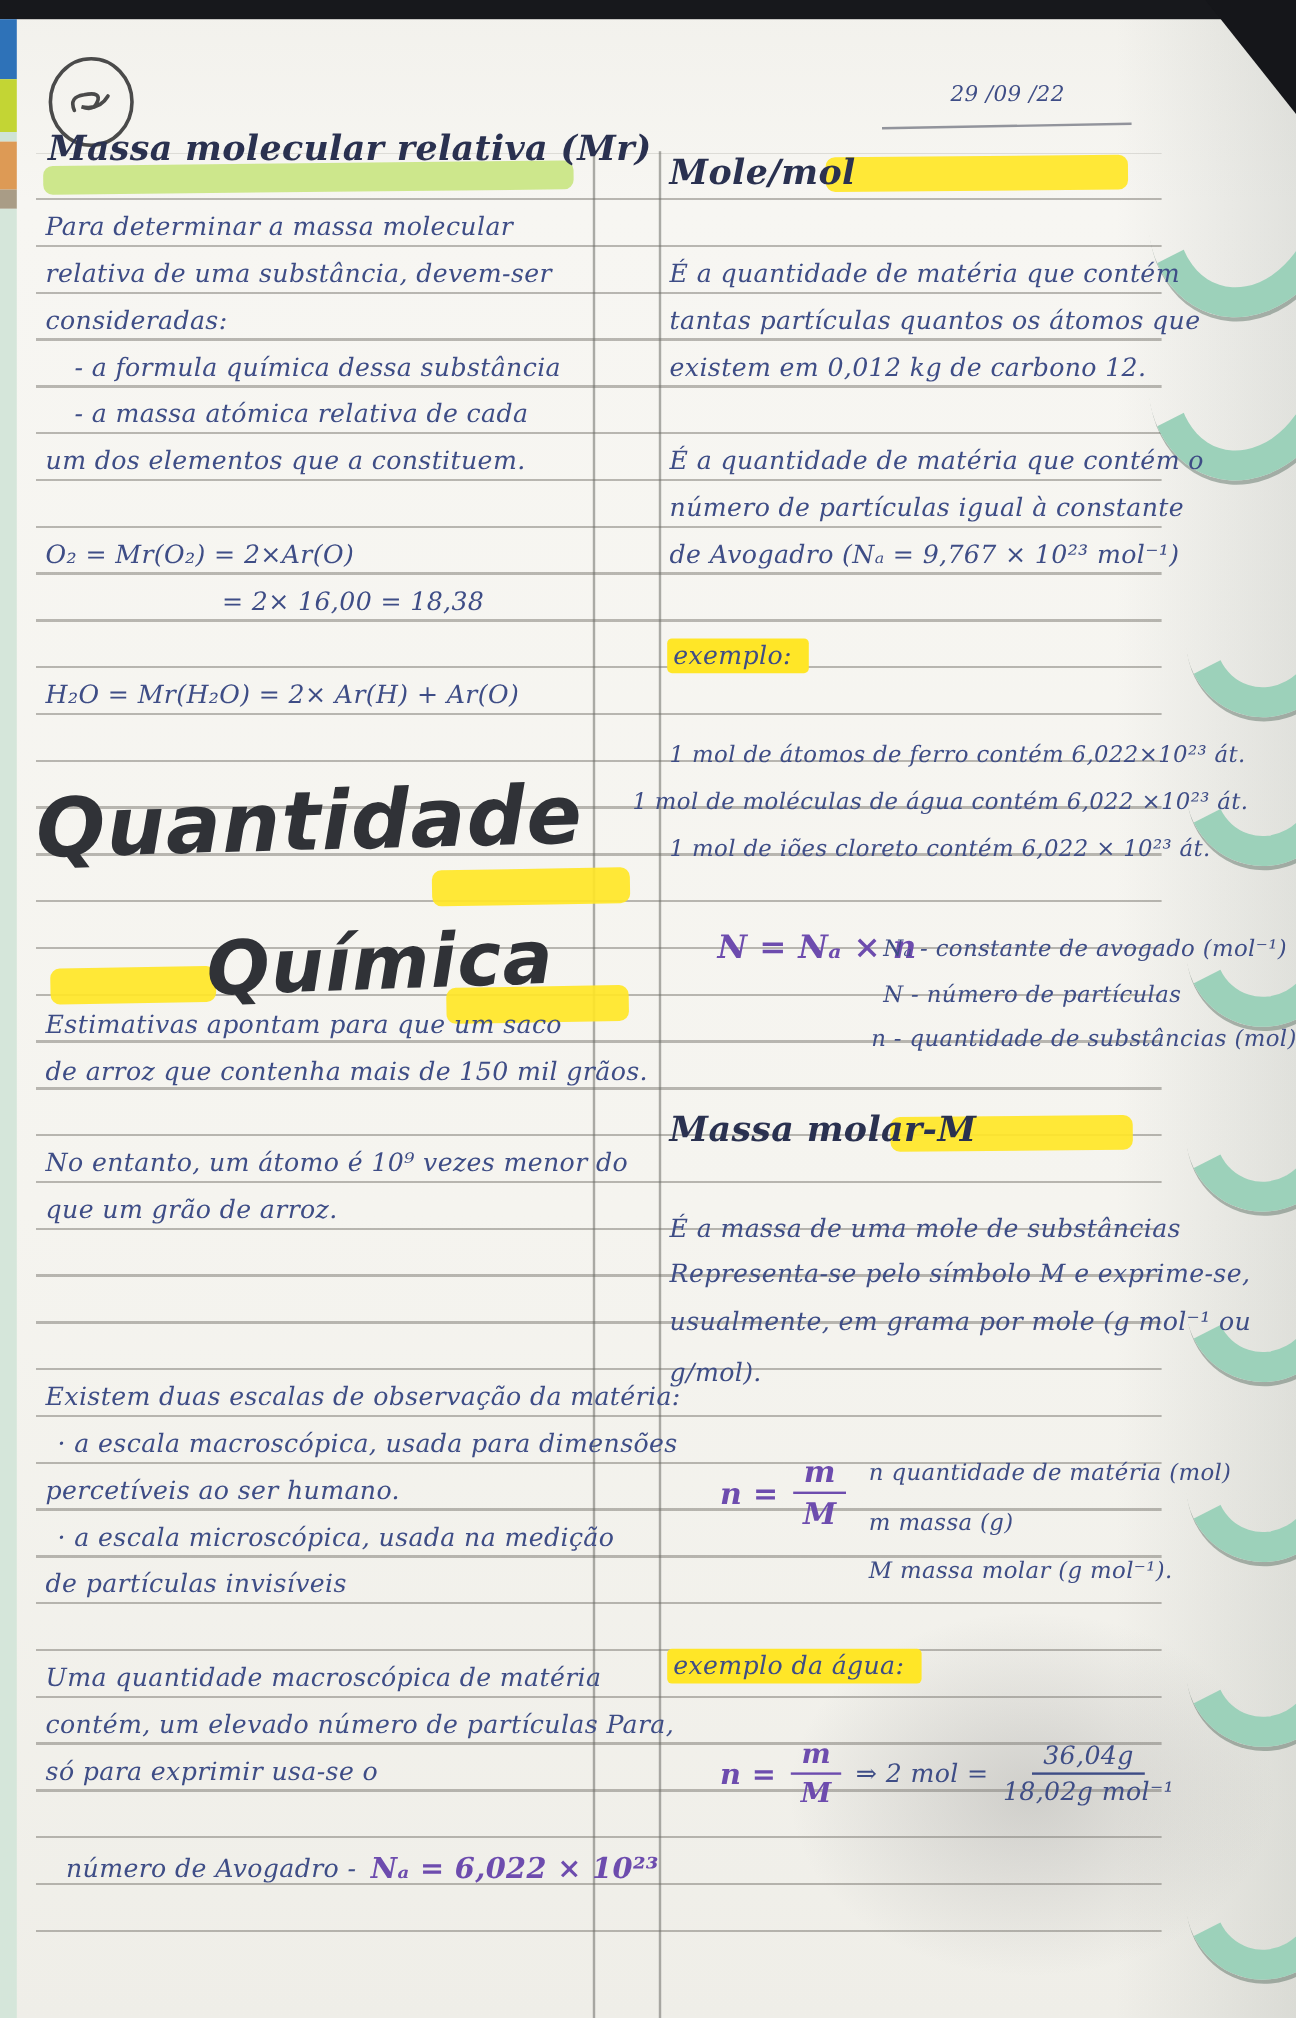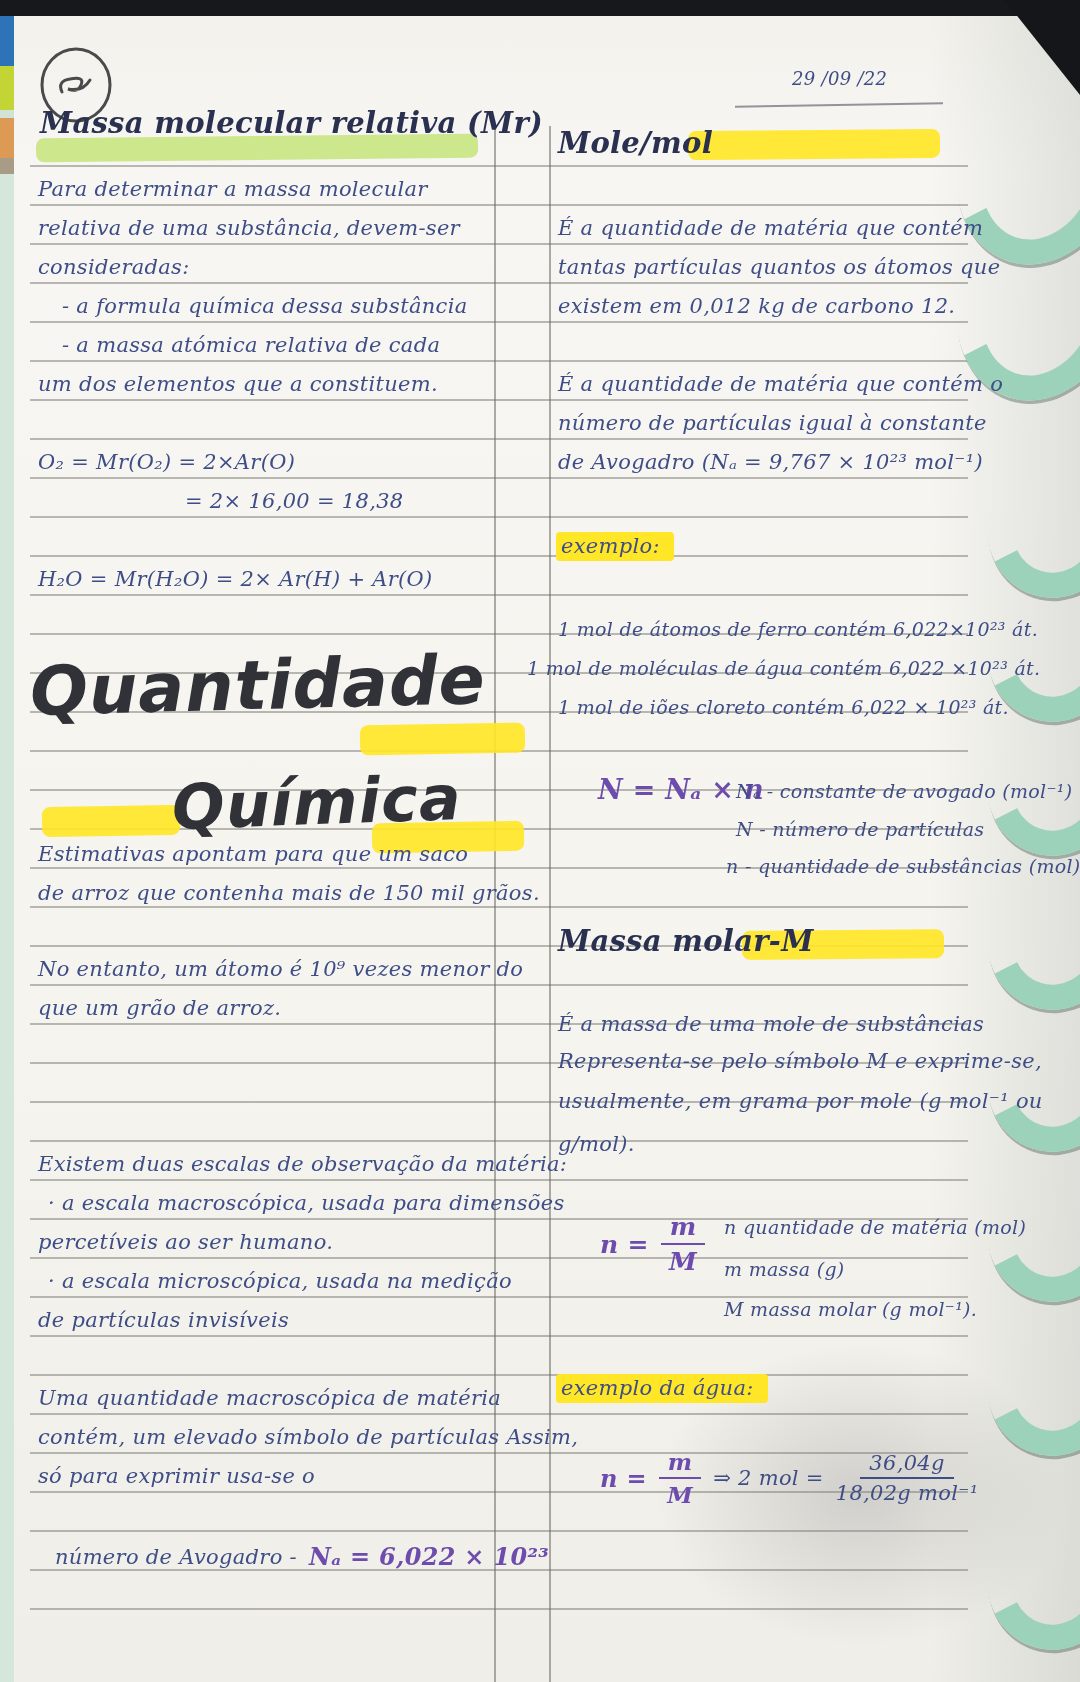--- a/index.html
+++ b/index.html
@@ -110,21 +110,21 @@
   <div class="hw" style="left:38px;top:957px;">No entanto, um átomo é 10⁹ vezes menor do</div>
   <div class="hw" style="left:38px;top:996px;">que um grão de arroz.</div>
 
   <div class="hw" style="left:38px;top:1152px;">Existem duas escalas de observação da matéria:</div>
   <div class="hw" style="left:48px;top:1191px;">· a escala macroscópica, usada para dimensões</div>
   <div class="hw" style="left:38px;top:1230px;">percetíveis ao ser humano.</div>
   <div class="hw" style="left:48px;top:1269px;">· a escala microscópica, usada na medição</div>
   <div class="hw" style="left:38px;top:1308px;">de partículas invisíveis</div>
 
   <div class="hw" style="left:38px;top:1386px;">Uma quantidade macroscópica de matéria</div>
-  <div class="hw" style="left:38px;top:1425px;">contém, um elevado símbolo de partículas Assim,</div>
+  <div class="hw" style="left:38px;top:1425px;">contém, um elevado número de partículas Para,</div>
   <div class="hw" style="left:38px;top:1464px;">só para exprimir usa-se o</div>
 
   <div class="frow" style="left:55px;top:1542px;">
     <span class="hw" style="position:static;">número de Avogadro -</span>
     <span class="hw purple bold" style="position:static;font-size:24px;">Nₐ = 6,022 × 10²³</span>
   </div>
 
   <div class="hw" style="left:744px;top:68px;font-size:18px;margin-left:48px;">29 /09 /22</div>
   <div class="date-underline"></div>
 

